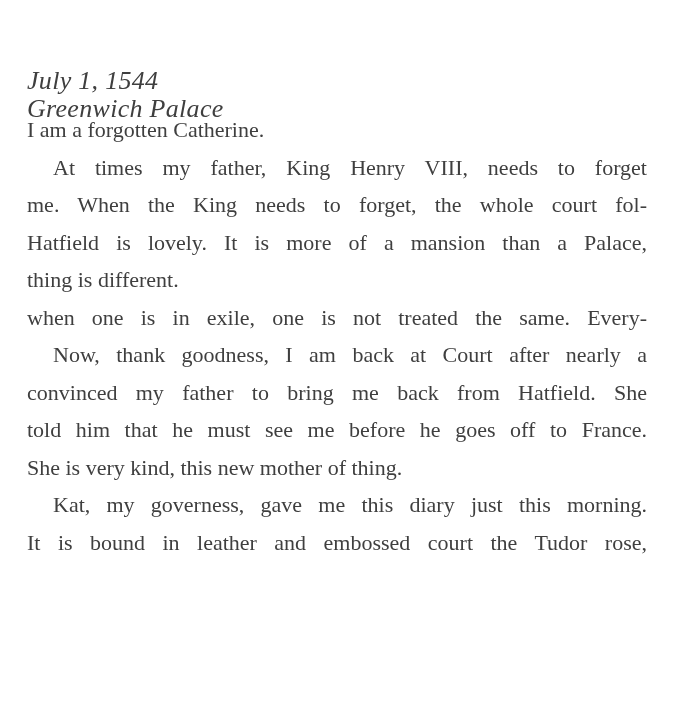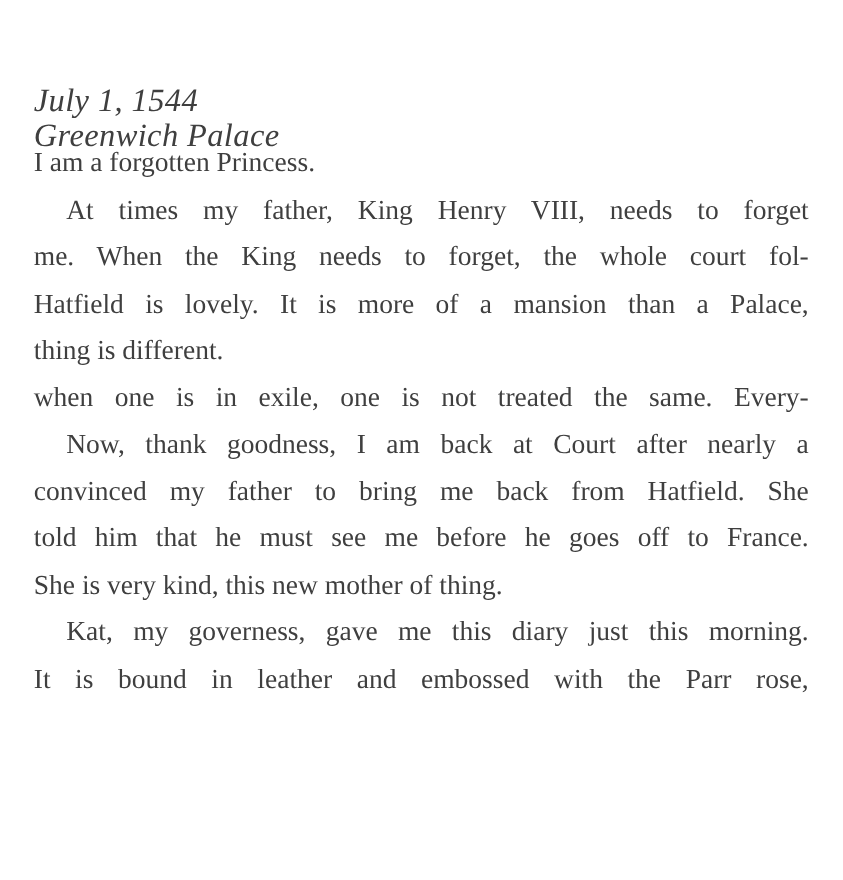--- a/index.html
+++ b/index.html
@@ -61,34 +61,34 @@
 
 <div class="page">
 
   <div class="dateline">
     <div>July 1, 1544</div>
     <div>Greenwich Palace</div>
   </div>
 
   <div class="page-text">
       <div class="paragraph">
-        <div class="line last">I am a forgotten Princess.</div>
+        <div class="line last">I am a forgotten Catherine.</div>
       </div>
       <div class="paragraph">
         <div class="line indent">At times my father, King Henry VIII, needs to forget</div>
         <div class="line">me. When the King needs to forget, the whole court fol-</div>
         <div class="line">Hatfield is lovely. It is more of a mansion than a Palace,</div>
         <div class="line last">thing is different.</div>
         <div class="line">when one is in exile, one is not treated the same. Every-</div>
       </div>
       <div class="paragraph">
         <div class="line indent">Now, thank goodness, I am back at Court after nearly a</div>
         <div class="line">convinced my father to bring me back from Hatfield. She</div>
         <div class="line">told him that he must see me before he goes off to France.</div>
         <div class="line last">She is very kind, this new mother of thing.</div>
       </div>
       <div class="paragraph">
         <div class="line indent">Kat, my governess, gave me this diary just this morning.</div>
-        <div class="line">It is bound in leather and embossed with the Parr rose,</div>
+        <div class="line">It is bound in leather and embossed court the Tudor rose,</div>
       </div>
     </div>
 
 </div>
 
 </body></html>

